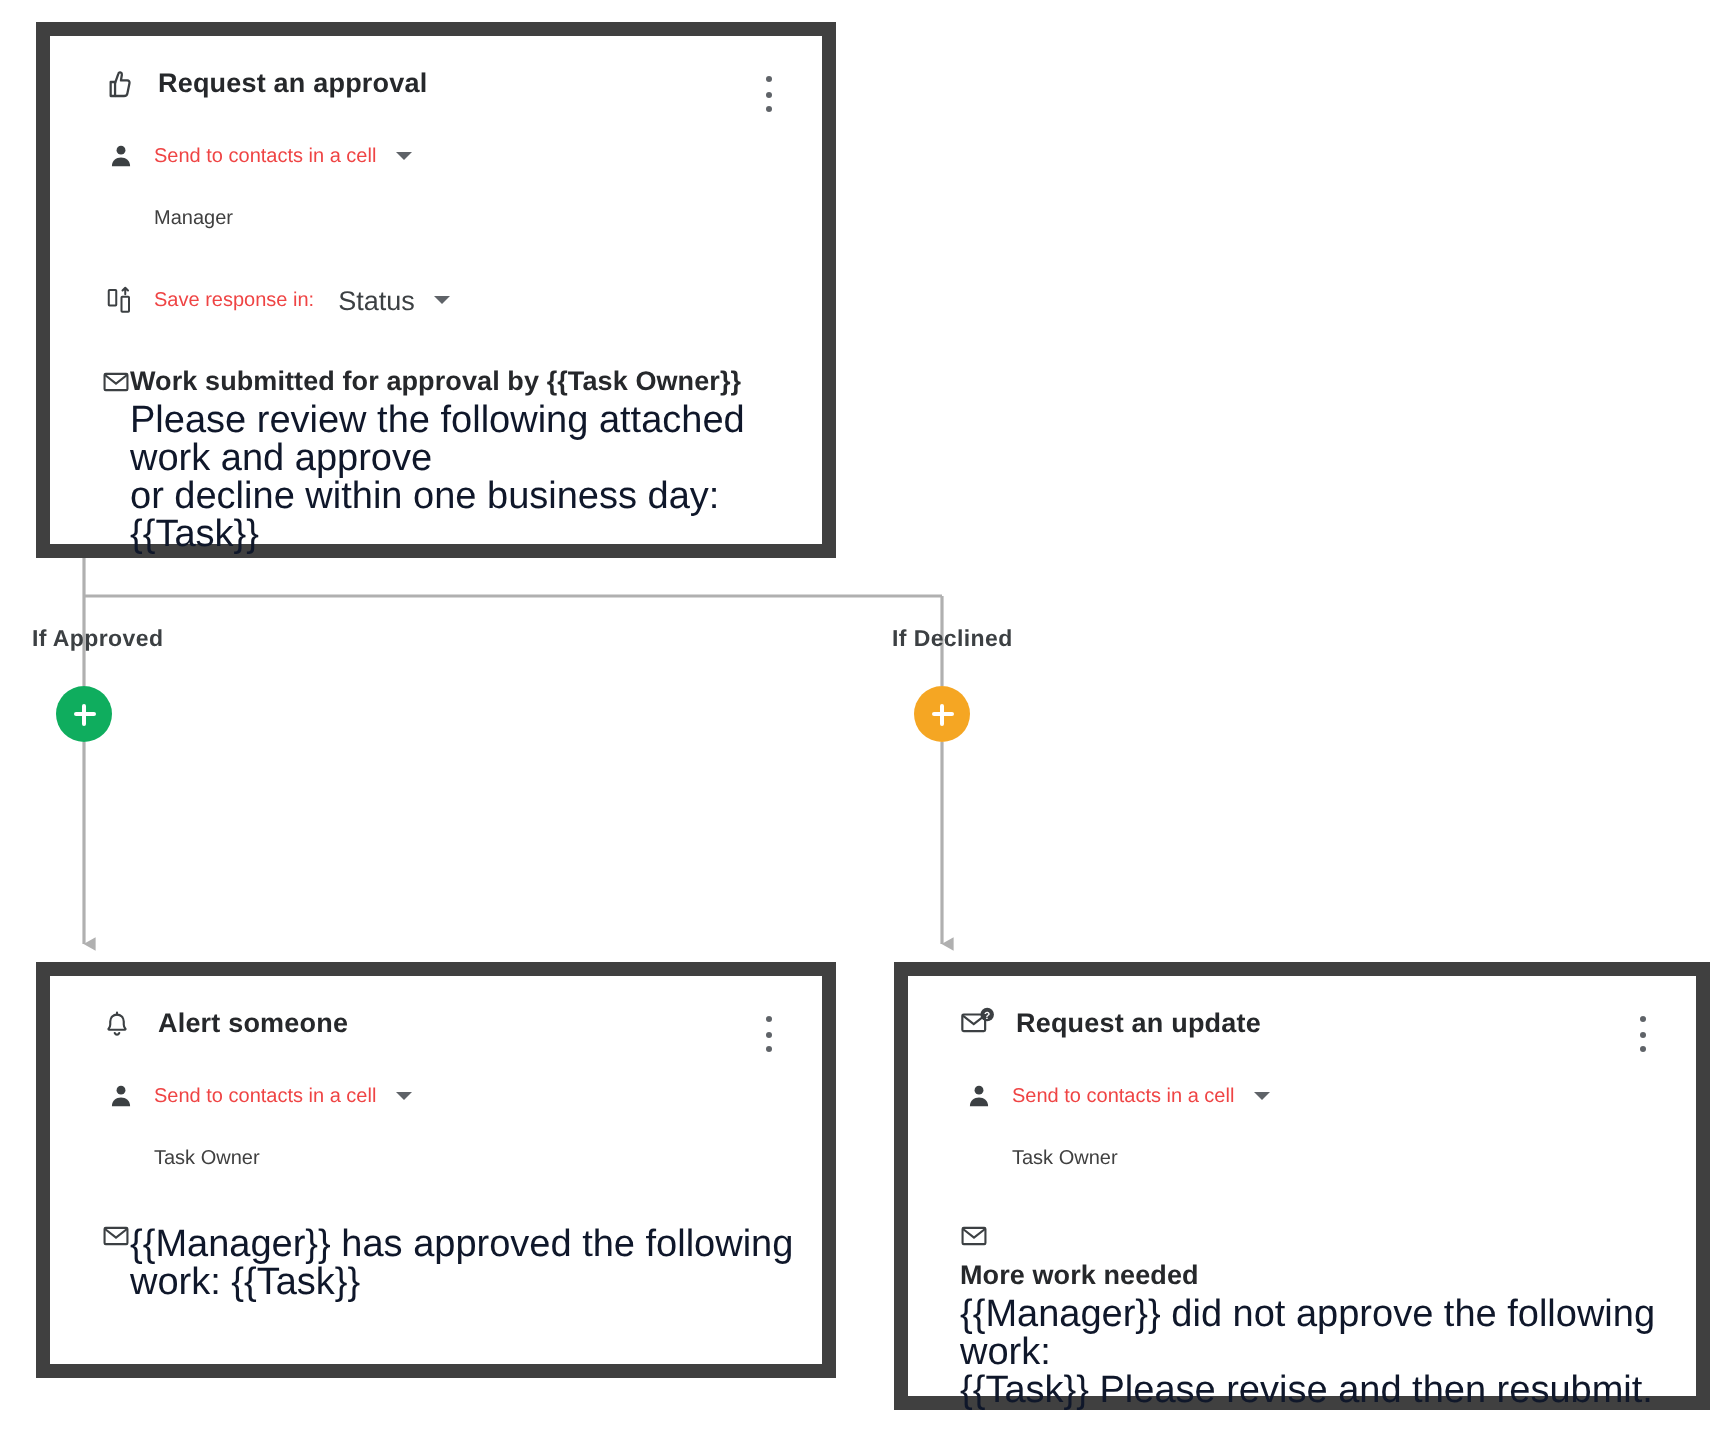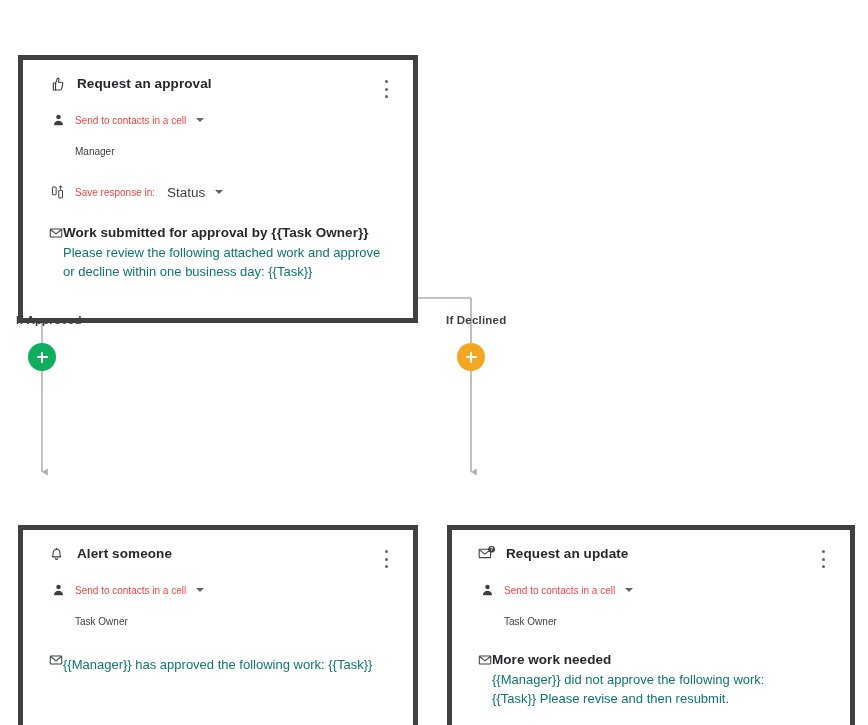--- a/index.html
+++ b/index.html
@@ -31,23 +31,22 @@
     top: 0;
     width: 868px;
     height: 725px;
     pointer-events: none;
   }
 
   
   .card {
     position: absolute;
     background: #ffffff;
-    border: 5px solid #404040;
+    border: 7px solid #404040;
     box-sizing: border-box;
-    margin-top: 44px;
   }
   #card-approval {
     left: 18px;  top: 11px;  width: 400px; height: 268px;
   }
   #card-alert {
     left: 18px;  top: 481px; width: 400px; height: 208px;
   }
   #card-update {
     left: 447px; top: 481px; width: 408px; height: 224px;
   }
@@ -154,22 +153,22 @@
     margin-top: 1px;
   }
   .msg-body { }
   .msg-subject {
     font-size: 13.5px;
     font-weight: bold;
     color: #26282b;
     letter-spacing: 0.05px;
   }
   .msg-text {
-    font-size: 13px;
-    color: #0f766e;
+    font-size: 19px;
+    color: #0f172a;
     line-height: 19px;
     margin-top: 3px;
     white-space: pre-line;
   }
 
   
   .branch-label {
     position: absolute;
     font-size: 11.5px;
     font-weight: bold;
@@ -374,21 +373,21 @@
           <circle cx="12" cy="6.6" r="4.1"></circle>
           <path d="M3.6 21.5 C3.6 16.5 7.4 13.4 12 13.4 C16.6 13.4 20.4 16.5 20.4 21.5 Z"></path>
         </svg>
       </span>
       <span class="row-label">Send to contacts in a cell</span>
       <span class="caret"></span>
     </div>
 
     <div class="sub-value" style="margin-top:17px;">Task Owner</div>
 
-    <div class="msg" style="margin-top:25px;">
+    <div class="msg" style="margin-top:25px;flex-direction:column;">
       <span class="row-icon">
         <svg width="14" height="14" viewBox="0 0 24 24" fill="none" stroke="#3c4043" stroke-width="1.8">
           <rect x="2.2" y="5" width="19.6" height="14" rx="1"></rect>
           <path d="M2.6 6 L12 13.4 L21.4 6"></path>
         </svg>
       </span>
       <span class="msg-body">
         <div class="msg-subject">More work needed</div>
         <div class="msg-text">{{Manager}} did not approve the following work:
 {{Task}} Please revise and then resubmit.</div>

